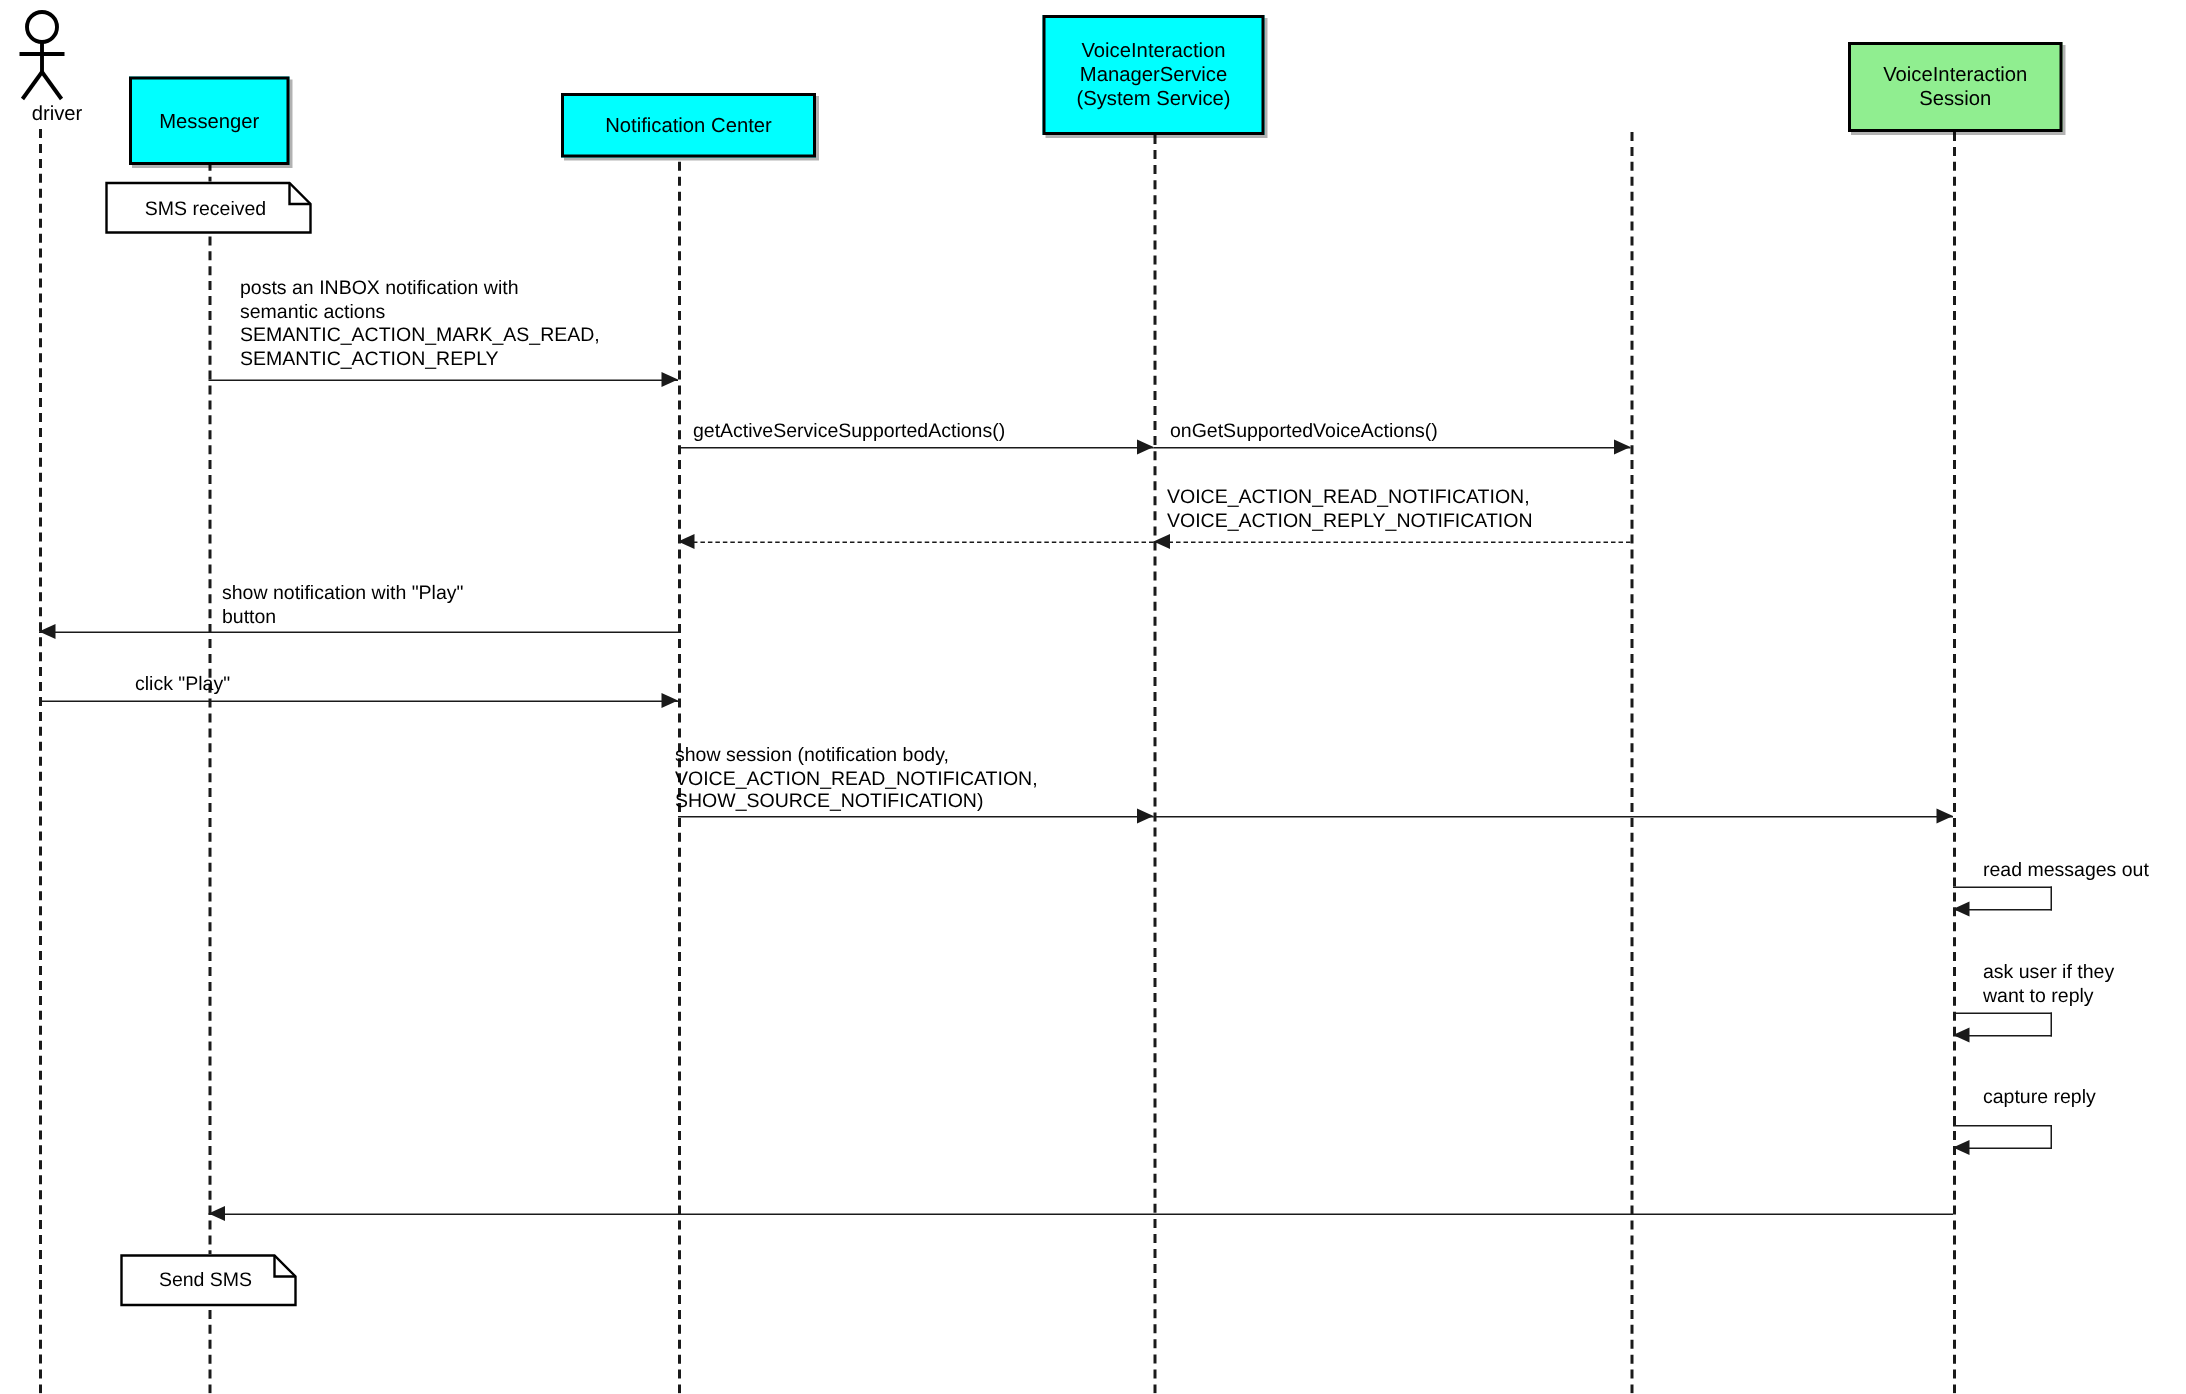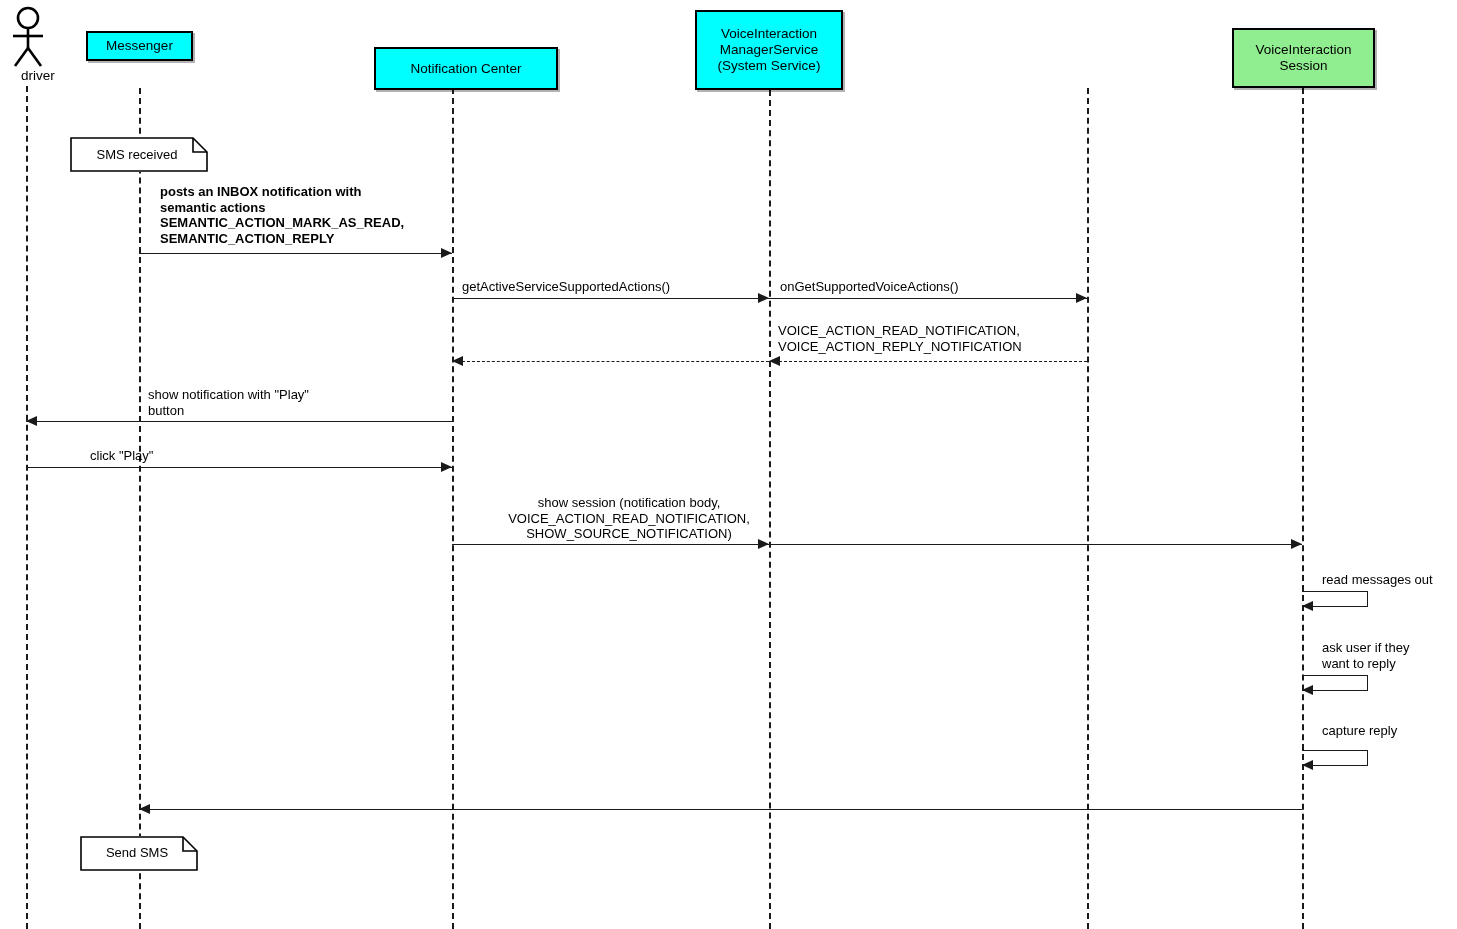--- a/index.html
+++ b/index.html
@@ -140,49 +140,49 @@
   </div>
   <div class="actor-label" style="left:0px; top:68px; width:56px;margin-left:10px;">driver</div>
 
   <div class="lifeline" style="left:26px;   top:86px;  height:843px;"></div>
   <div class="lifeline" style="left:139px;  top:88px;  height:841px;"></div>
   <div class="lifeline" style="left:452px;  top:88px;  height:841px;"></div>
   <div class="lifeline" style="left:769px;  top:90px;  height:839px;"></div>
   <div class="lifeline" style="left:1087px; top:88px;  height:841px;"></div>
   <div class="lifeline" style="left:1302px; top:88px;  height:841px;"></div>
 
-  <div class="participant p-cyan" style="left:86px; top:31px; width:107px; height:30px;">
+  <div class="participant p-cyan" style="left:86px; top:51px; width:107px; height:59px;">
     <span>Messenger</span>
   </div>
 
-  <div class="participant p-cyan" style="left:374px; top:47px; width:184px; height:43px;align-items:center;">
+  <div class="participant p-cyan" style="left:374px; top:62px; width:170px; height:43px;align-items:center;">
     <span>Notification Center</span>
   </div>
 
   <div class="participant p-cyan" style="left:695px; top:10px; width:148px; height:80px;">
     <span>VoiceInteraction
 ManagerService
 (System Service)</span>
   </div>
 
 
   <div class="participant p-green" style="left:1232px; top:28px; width:143px; height:60px;">
     <span>VoiceInteraction
 Session</span>
   </div>
 
-  <div class="note" style="left:70px; top:121px; width:138px; height:35px;margin-top:16px;">
+  <div class="note" style="left:70px; top:121px; width:138px; height:35px;">
     <svg width="138" height="35" viewBox="0 0 138 35">
       <path d="M1 1 H123 L137 15 V34 H1 Z" fill="#ffffff" stroke="#000000" stroke-width="1.6"></path>
       <path d="M123 1 V15 H137" fill="none" stroke="#000000" stroke-width="1.6"></path>
     </svg>
     <div class="note-body">SMS received</div>
   </div>
 
-  <div class="msg-label" style="left:160px; top:184px; width:420px;font-weight:bold;">posts an INBOX notification with
+  <div class="msg-label" style="left:160px; top:184px; width:420px;">posts an INBOX notification with
 semantic actions
 SEMANTIC_ACTION_MARK_AS_READ,
 SEMANTIC_ACTION_REPLY</div>
   <div class="msg-line" style="left:139px; top:253px; width:313px;"></div>
   <div class="arrowhead right" style="left:441px; top:247.5px;"></div>
 
   <div class="msg-label center" style="left:462px; top:279px; width:300px;">getActiveServiceSupportedActions()</div>
   <div class="msg-line" style="left:452px; top:298px; width:317px;"></div>
   <div class="arrowhead right" style="left:758px; top:292.5px;"></div>
 
@@ -200,21 +200,21 @@
 
   <div class="msg-label" style="left:148px; top:387px; width:330px;">show notification with "Play"
 button</div>
   <div class="msg-line" style="left:26px; top:421px; width:426px;"></div>
   <div class="arrowhead left" style="left:26px; top:415.5px;"></div>
 
   <div class="msg-label center" style="left:90px; top:448px; width:300px;">click "Play"</div>
   <div class="msg-line" style="left:26px; top:467px; width:426px;"></div>
   <div class="arrowhead right" style="left:441px; top:461.5px;"></div>
 
-  <div class="msg-label" style="left:479px; top:495px; width:300px;text-align:center;">show session (notification body,
+  <div class="msg-label" style="left:450px; top:495px; width:300px;">show session (notification body,
 VOICE_ACTION_READ_NOTIFICATION,
 SHOW_SOURCE_NOTIFICATION)</div>
   <div class="msg-line" style="left:452px; top:544px; width:317px;"></div>
   <div class="arrowhead right" style="left:758px; top:538.5px;"></div>
 
   <div class="msg-line" style="left:769px; top:544px; width:533px;"></div>
   <div class="arrowhead right" style="left:1291px; top:538.5px;"></div>
 
   <div class="msg-label" style="left:1322px; top:572px; width:200px;">read messages out</div>
   <div class="selfcall" style="left:1302px; top:591px; width:66px; height:16px;"></div>

